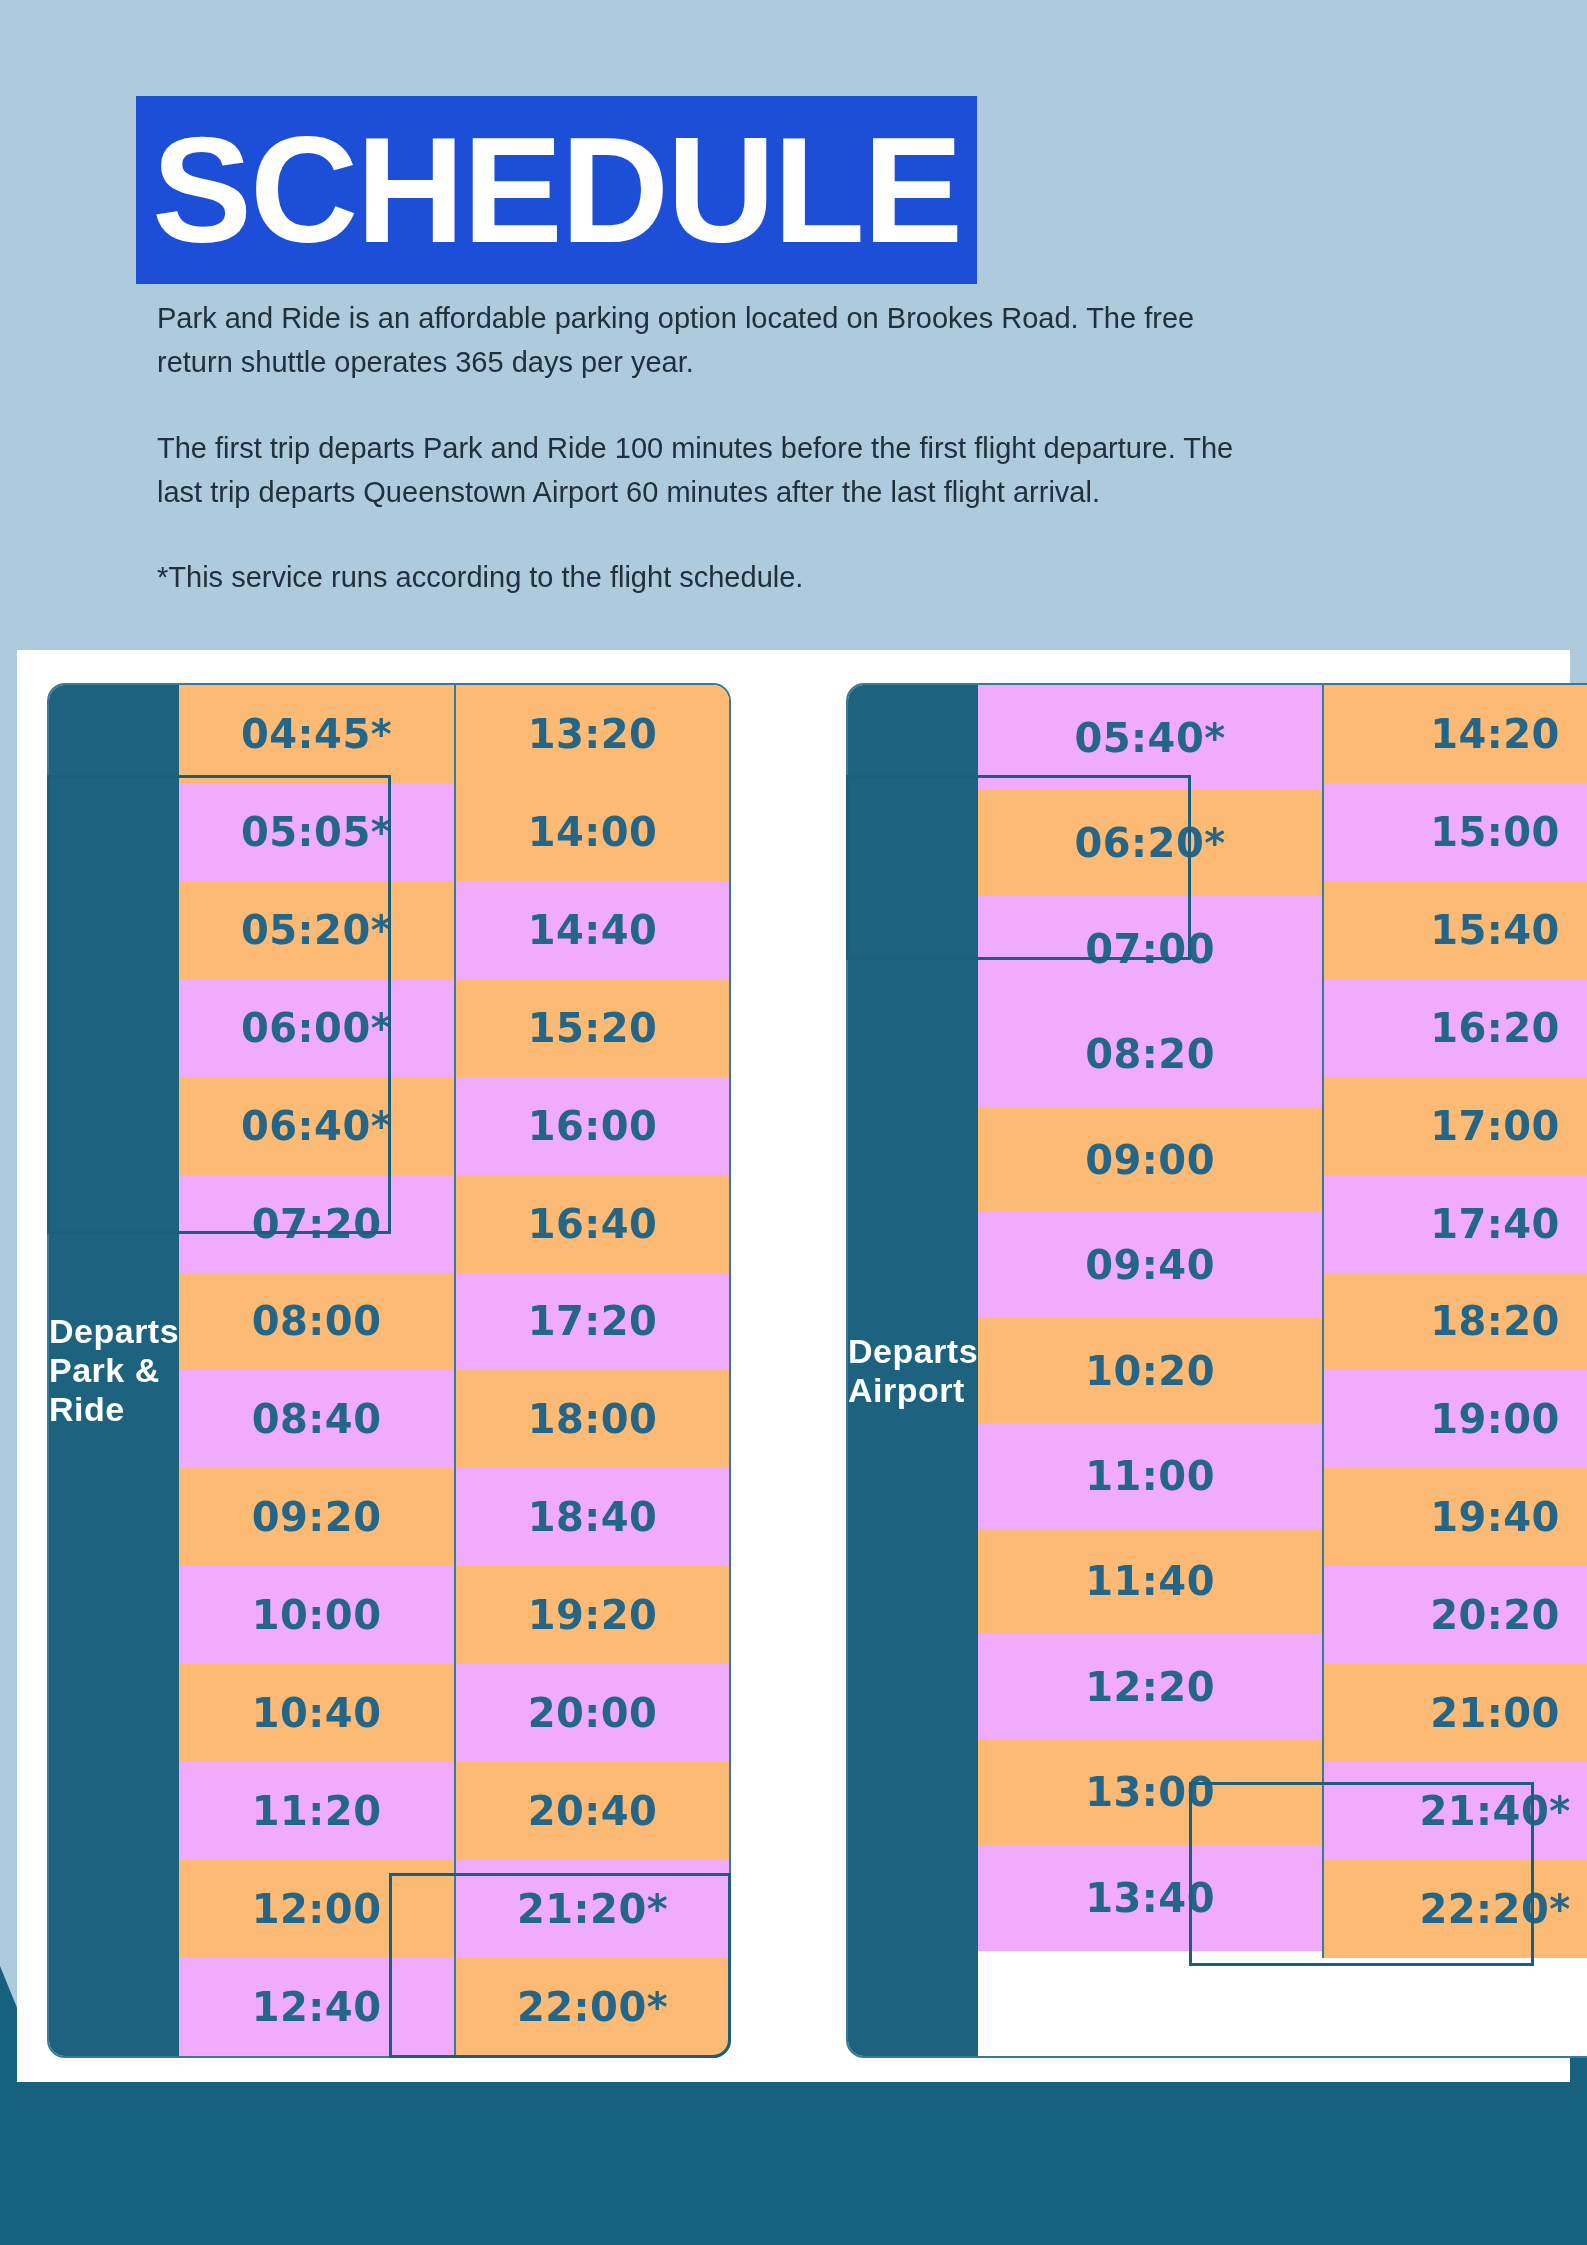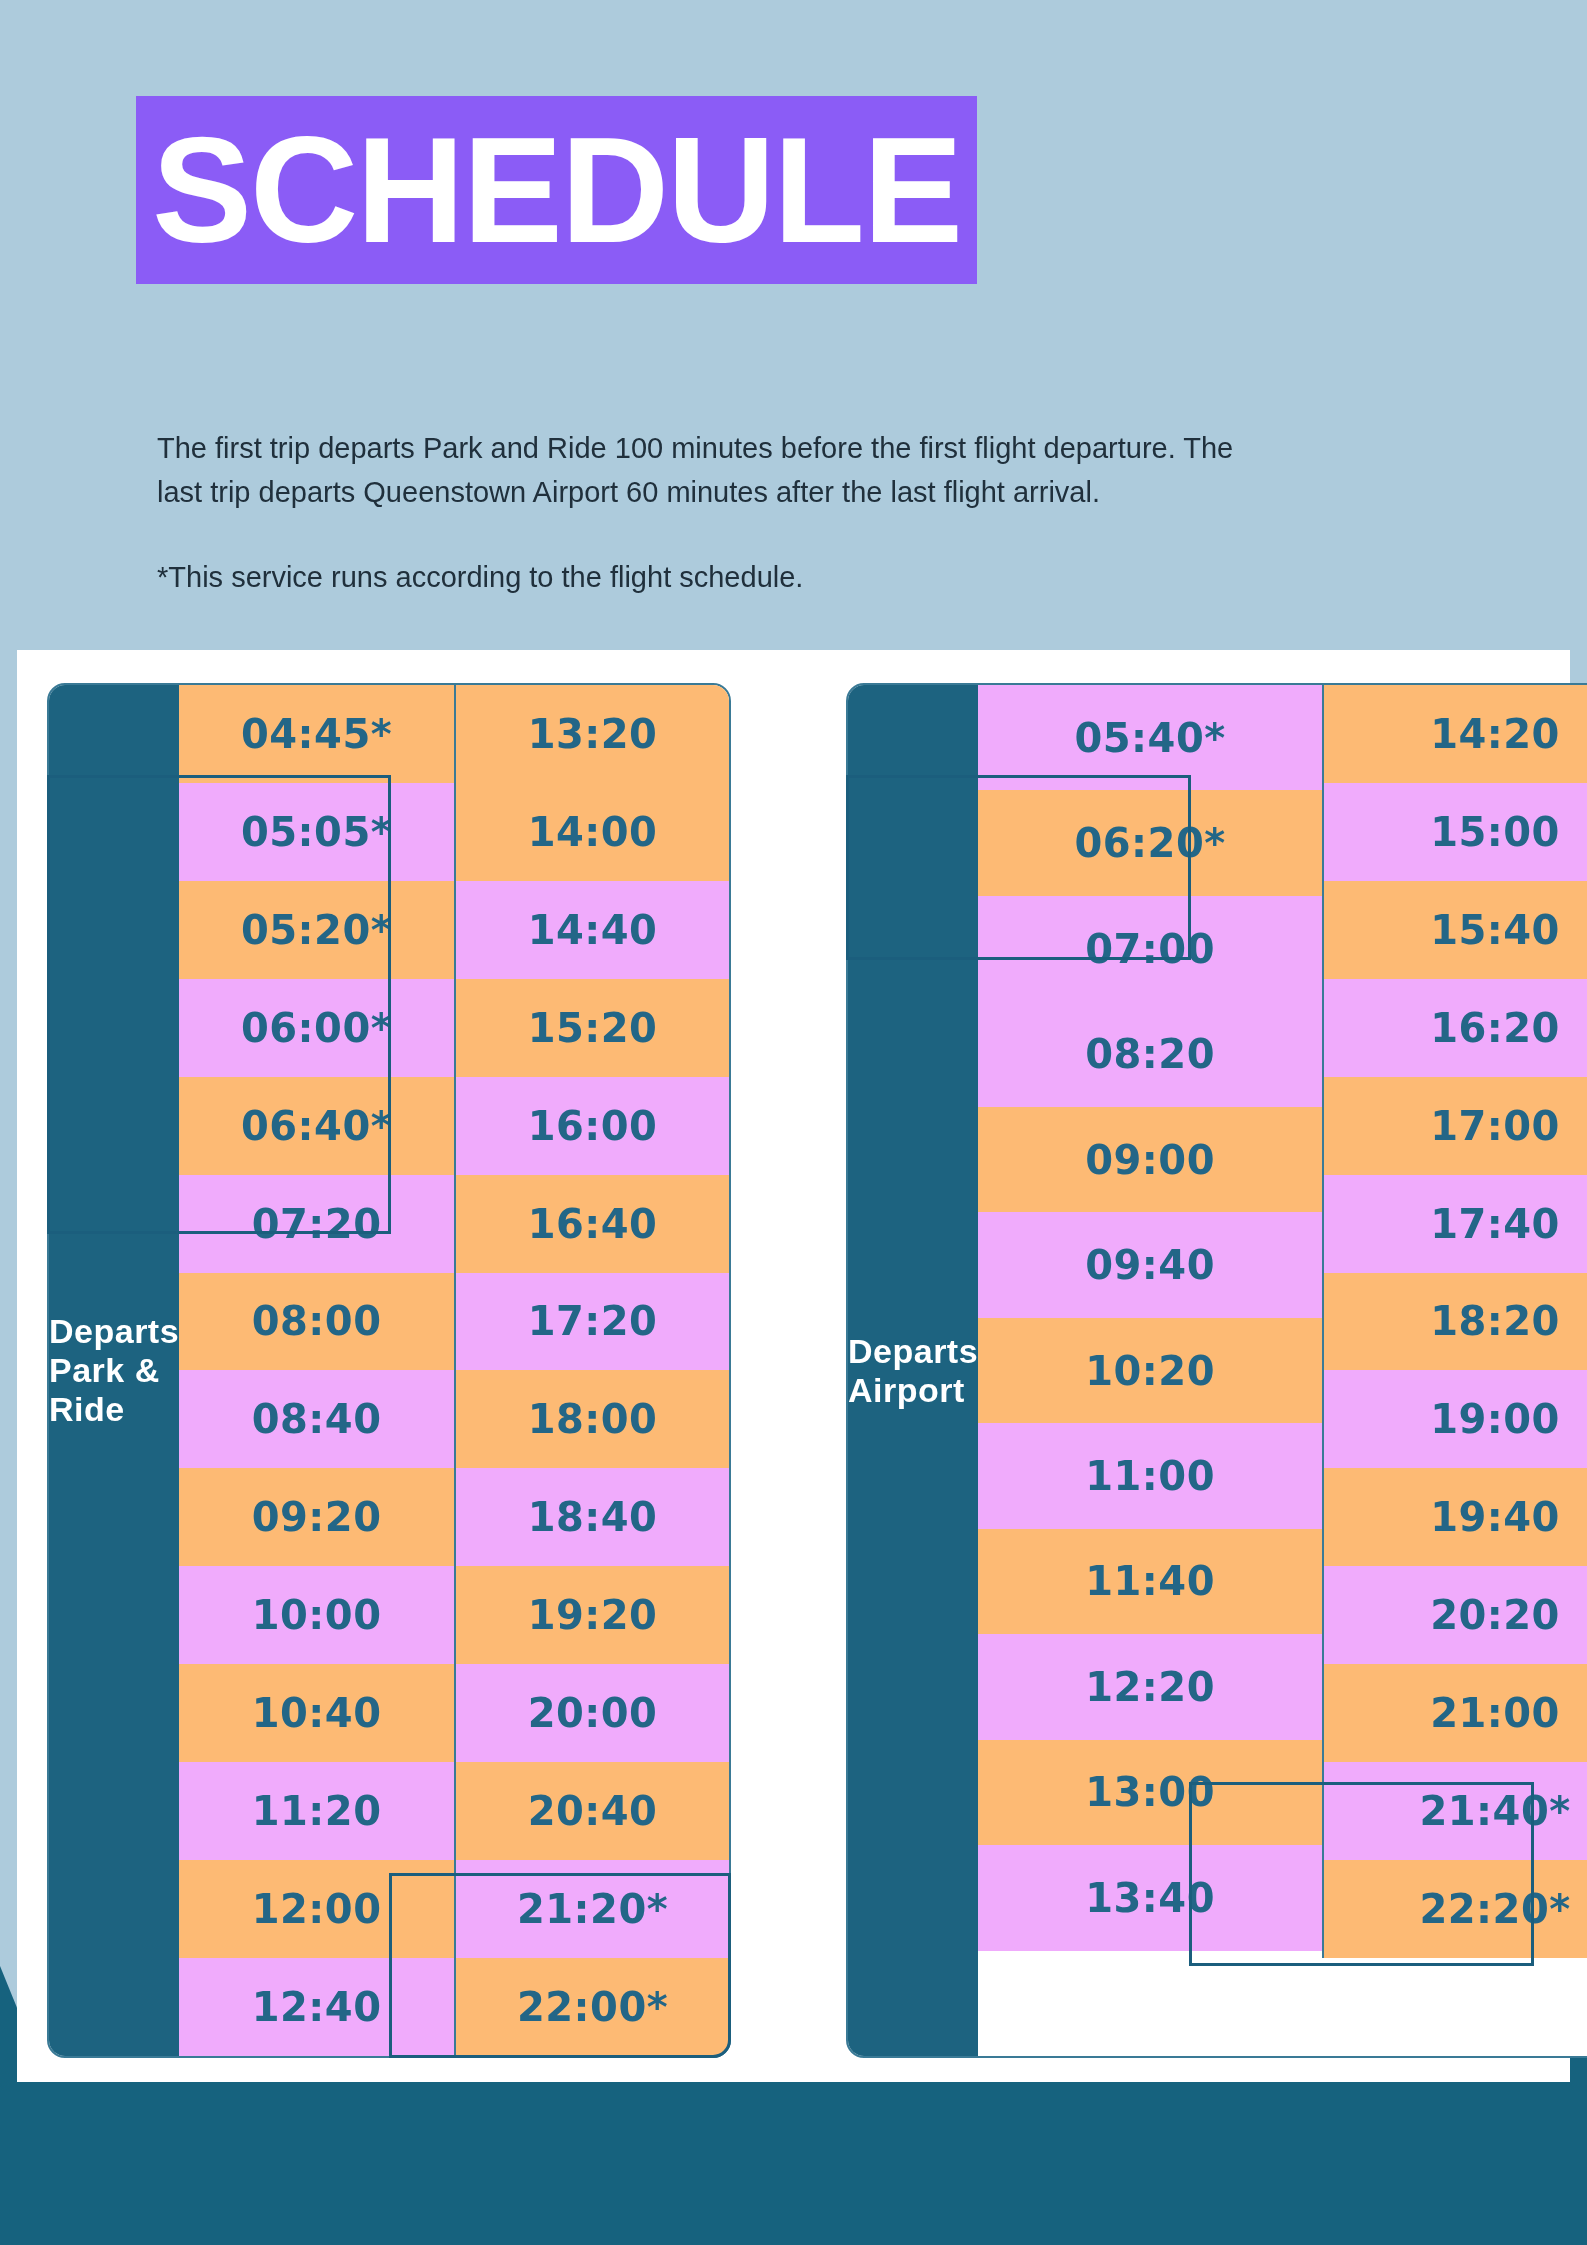--- a/index.html
+++ b/index.html
@@ -4,21 +4,21 @@
 <style>
   html,body{margin:0;padding:0;background:#8fa9ba;}
   .page{position:relative;width:1587px;height:2245px;background:#adcbdc;overflow:hidden;
         font-family:"Liberation Sans",sans-serif;}
   .card{position:absolute;left:17px;right:17px;top:650px;height:1432px;background:#ffffff;}
   .footer-band{position:absolute;left:0;right:0;top:2082px;bottom:0;background:#16627e;}
   .wedge{position:absolute;width:17px;background:#16627e;}
   .wedge.left{left:0;top:1966px;height:116px;clip-path:polygon(0 0,100% 36%,100% 100%,0 100%);}
   .wedge.right{right:0;top:1965px;height:117px;clip-path:polygon(0 0,100% 33%,100% 100%,0 100%);}
 
-  .banner{position:absolute;left:136px;top:96px;width:841px;height:188px;background:#8b5cf6;
+  .banner{position:absolute;left:136px;top:96px;width:841px;height:188px;background:#1d4ed8;
           display:flex;align-items:center;justify-content:center;text-align:center;}
   .banner span{color:#ffffff;font-weight:700;font-size:150px;letter-spacing:-2px;line-height:1;}
 
   .para{position:absolute;left:157px;width:1380px;margin:0;font-size:29px;line-height:44px;
         color:#20303c;white-space:pre-line;}
   .p1{top:296px;} .p2{top:426px;} .p3{top:555px;}
 
   .table{position:absolute;top:683px;height:1375px;background:#ffffff;border:2px solid #3a7a96;
          border-radius:18px;overflow:hidden;display:flex;box-sizing:border-box;}
   .t-left{left:47px;width:684px;}
@@ -47,20 +47,22 @@
 
   <div class="card"></div>
   <div class="wedge left"></div>
   <div class="wedge right"></div>
   <div class="footer-band"></div>
 
   <div class="banner">
     <span>SCHEDULE</span>
   </div>
 
+  <p class="para p1">Park and Ride is an affordable parking option located on Brookes Road. The free
+return shuttle operates 365 days per year.</p>
   <p class="para p2">The first trip departs Park and Ride 100 minutes before the first flight departure. The
 last trip departs Queenstown Airport 60 minutes after the last flight arrival.</p>
   <p class="para p3">*This service runs according to the flight schedule.</p>
 
   <section class="table t-left">
     <header class="thead">Departs Park &amp; Ride</header>
     <div class="tbody">
       <div class="col">
           <div class="cell shaded">04:45*</div>
           <div class="cell">05:05*</div>

